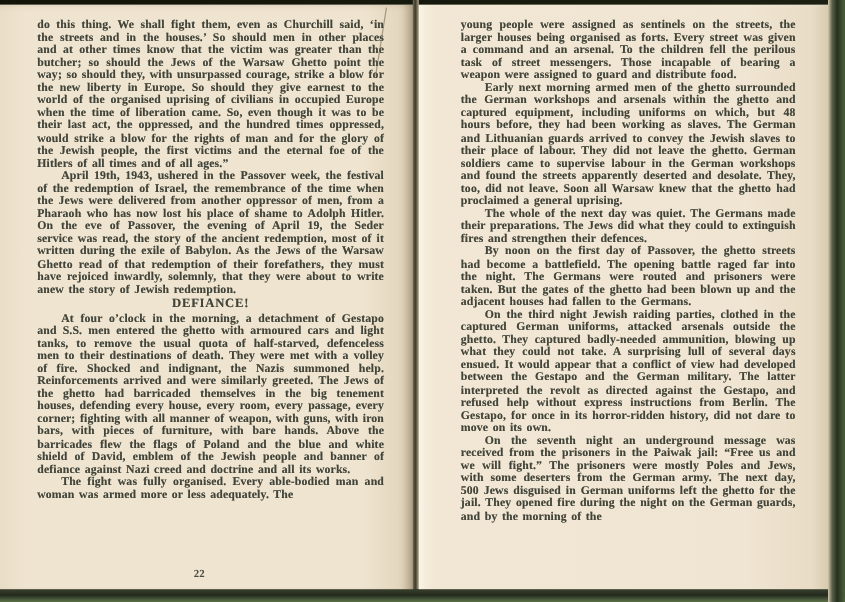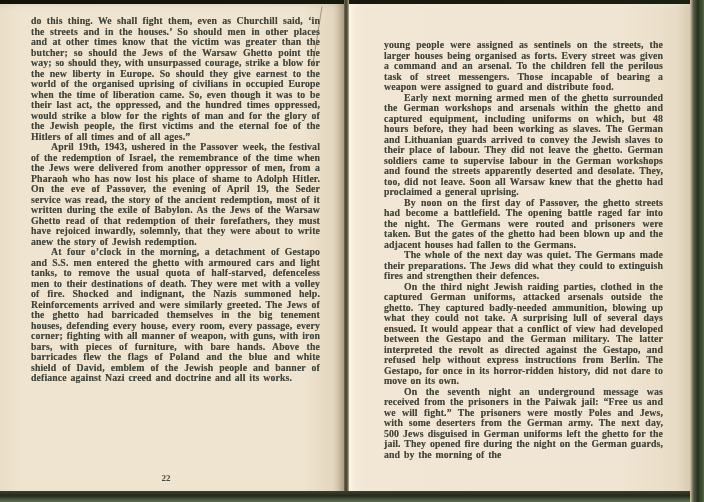--- a/index.html
+++ b/index.html
@@ -56,21 +56,21 @@
     position:absolute;top:12px;
     font-size:9.8px;line-height:10.5px;
     font-weight:bold;
     text-align:justify;
     letter-spacing:.12px;
     word-spacing:1.2px;
     color:#42443a;
     text-shadow:0 0 .4px rgba(60,70,55,.5);
   }
   .page-left .text-col{left:31px;width:289px;}
-  .page-right .text-col{left:35px;width:279px;margin-top:24px;}
+  .page-right .text-col{left:35px;width:279px;}
   p{margin:0;text-indent:20px;}
   p.cont{text-indent:0;}
   .heading{
     text-align:center;font-weight:bold;
     font-size:10.6px;letter-spacing:.6px;
     margin:2px 0 1px 0;text-indent:0;
   }
   .pageno{
     position:absolute;bottom:12px;width:100%;
     text-align:center;font-size:9px;font-weight:bold;
@@ -81,34 +81,36 @@
 </style>
 </head>
 <body>
 
 <div class="spread">
 
   <div class="page page-left">
     <div class="text-col">
       <p class="cont">do this thing.  We shall fight them, even as Churchill said, ‘in the streets and in the houses.’  So should men in other places and at other times know that the victim was greater than the butcher; so should the Jews of the Warsaw Ghetto point the way; so should they, with unsurpassed courage, strike a blow for the new liberty in Europe.  So should they give earnest to the world of the organised uprising of civilians in occupied Europe when the time of liberation came.  So, even though it was to be their last act, the oppressed, and the hundred times oppressed, would strike a blow for the rights of man and for the glory of the Jewish people, the first victims and the eternal foe of the Hitlers of all times and of all ages.”</p>
       <p>April 19th, 1943, ushered in the Passover week, the festival of the redemption of Israel, the remembrance of the time when the Jews were delivered from another oppressor of men, from a Pharaoh who has now lost his place of shame to Adolph Hitler.  On the eve of Passover, the evening of April 19, the Seder service was read, the story of the ancient redemption, most of it written during the exile of Babylon.  As the Jews of the Warsaw Ghetto read of that redemption of their forefathers, they must have rejoiced inwardly, solemnly, that they were about to write anew the story of Jewish redemption.</p>
+      <div class="heading">DEFIANCE!</div>
       <p>At four o’clock in the morning, a detachment of Gestapo and S.S. men entered the ghetto with armoured cars and light tanks, to remove the usual quota of half-starved, defenceless men to their destinations of death.  They were met with a volley of fire.  Shocked and indignant, the Nazis summoned help.  Reinforcements arrived and were similarly greeted.  The Jews of the ghetto had barricaded themselves in the big tenement houses, defending every house, every room, every passage, every corner; fighting with all manner of weapon, with guns, with iron bars, with pieces of furniture, with bare hands.  Above the barricades flew the flags of Poland and the blue and white shield of David, emblem of the Jewish people and banner of defiance against Nazi creed and doctrine and all its works.</p>
+      <p>The fight was fully organised.  Every able-bodied man and woman was armed more or less adequately.  The</p>
     </div>
     <div class="pageno">22</div>
     <div class="crease"></div>
   </div>
 
   <div class="gutter"></div>
 
   <div class="page page-right">
     <div class="text-col">
       <p class="cont">young people were assigned as sentinels on the streets, the larger houses being organised as forts.  Every street was given a command and an arsenal.  To the children fell the perilous task of street messengers.  Those incapable of bearing a weapon were assigned to guard and distribute food.</p>
       <p>Early next morning armed men of the ghetto surrounded the German workshops and arsenals within the ghetto and captured equipment, including uniforms on which, but 48 hours before, they had been working as slaves.  The German and Lithuanian guards arrived to convey the Jewish slaves to their place of labour.  They did not leave the ghetto.  German soldiers came to supervise labour in the German workshops and found the streets apparently deserted and desolate.  They, too, did not leave.  Soon all Warsaw knew that the ghetto had proclaimed a general uprising.</p>
+      <p>The whole of the next day was quiet.  The Germans made their preparations.  The Jews did what they could to extinguish fires and strengthen their defences.</p>
       <p>By noon on the first day of Passover, the ghetto streets had become a battlefield.  The opening battle raged far into the night.  The Germans were routed and prisoners were taken.  But the gates of the ghetto had been blown up and the adjacent houses had fallen to the Germans.</p>
-      <p>The whole of the next day was quiet.  The Germans made their preparations.  The Jews did what they could to extinguish fires and strengthen their defences.</p>
       <p>On the third night Jewish raiding parties, clothed in the captured German uniforms, attacked arsenals outside the ghetto.  They captured badly-needed ammunition, blowing up what they could not take.  A surprising lull of several days ensued.  It would appear that a conflict of view had developed between the Gestapo and the German military.  The latter interpreted the revolt as directed against the Gestapo, and refused help without express instructions from Berlin.  The Gestapo, for once in its horror-ridden history, did not dare to move on its own.</p>
       <p>On the seventh night an underground message was received from the prisoners in the Paiwak jail: “Free us and we will fight.”  The prisoners were mostly Poles and Jews, with some deserters from the German army.  The next day, 500 Jews disguised in German uniforms left the ghetto for the jail.  They opened fire during the night on the German guards, and by the morning of the</p>
     </div>
   </div>
 
   <div class="edge-bottom"></div>
   <div class="edge-right"></div>
 
 </div>
 

